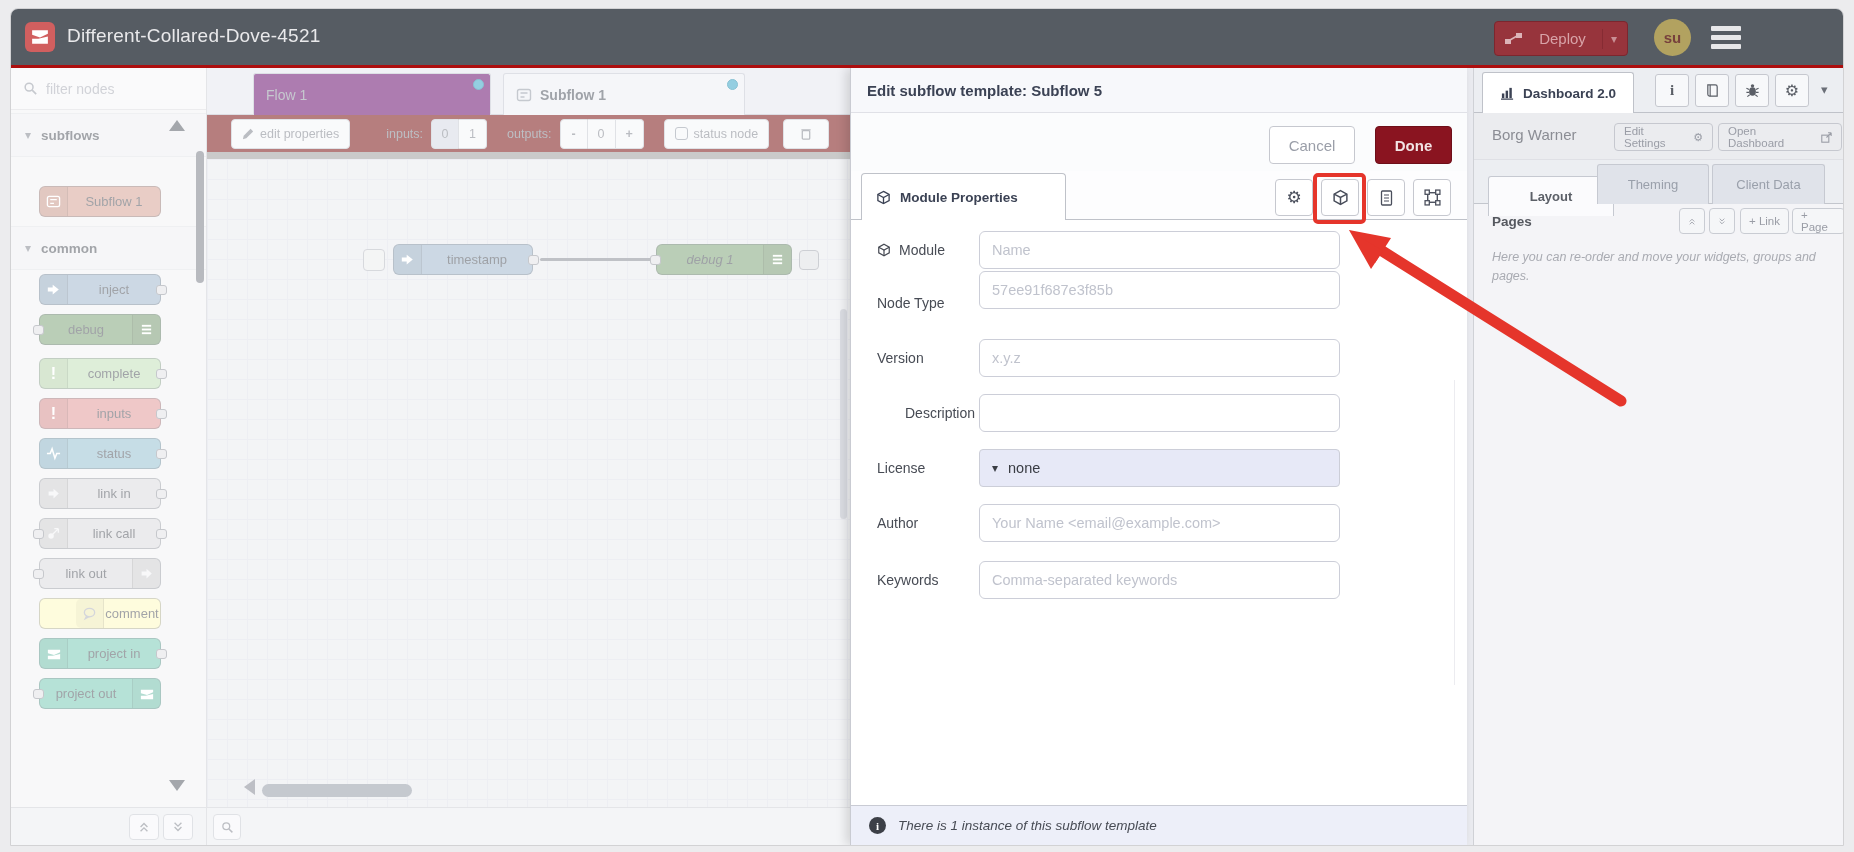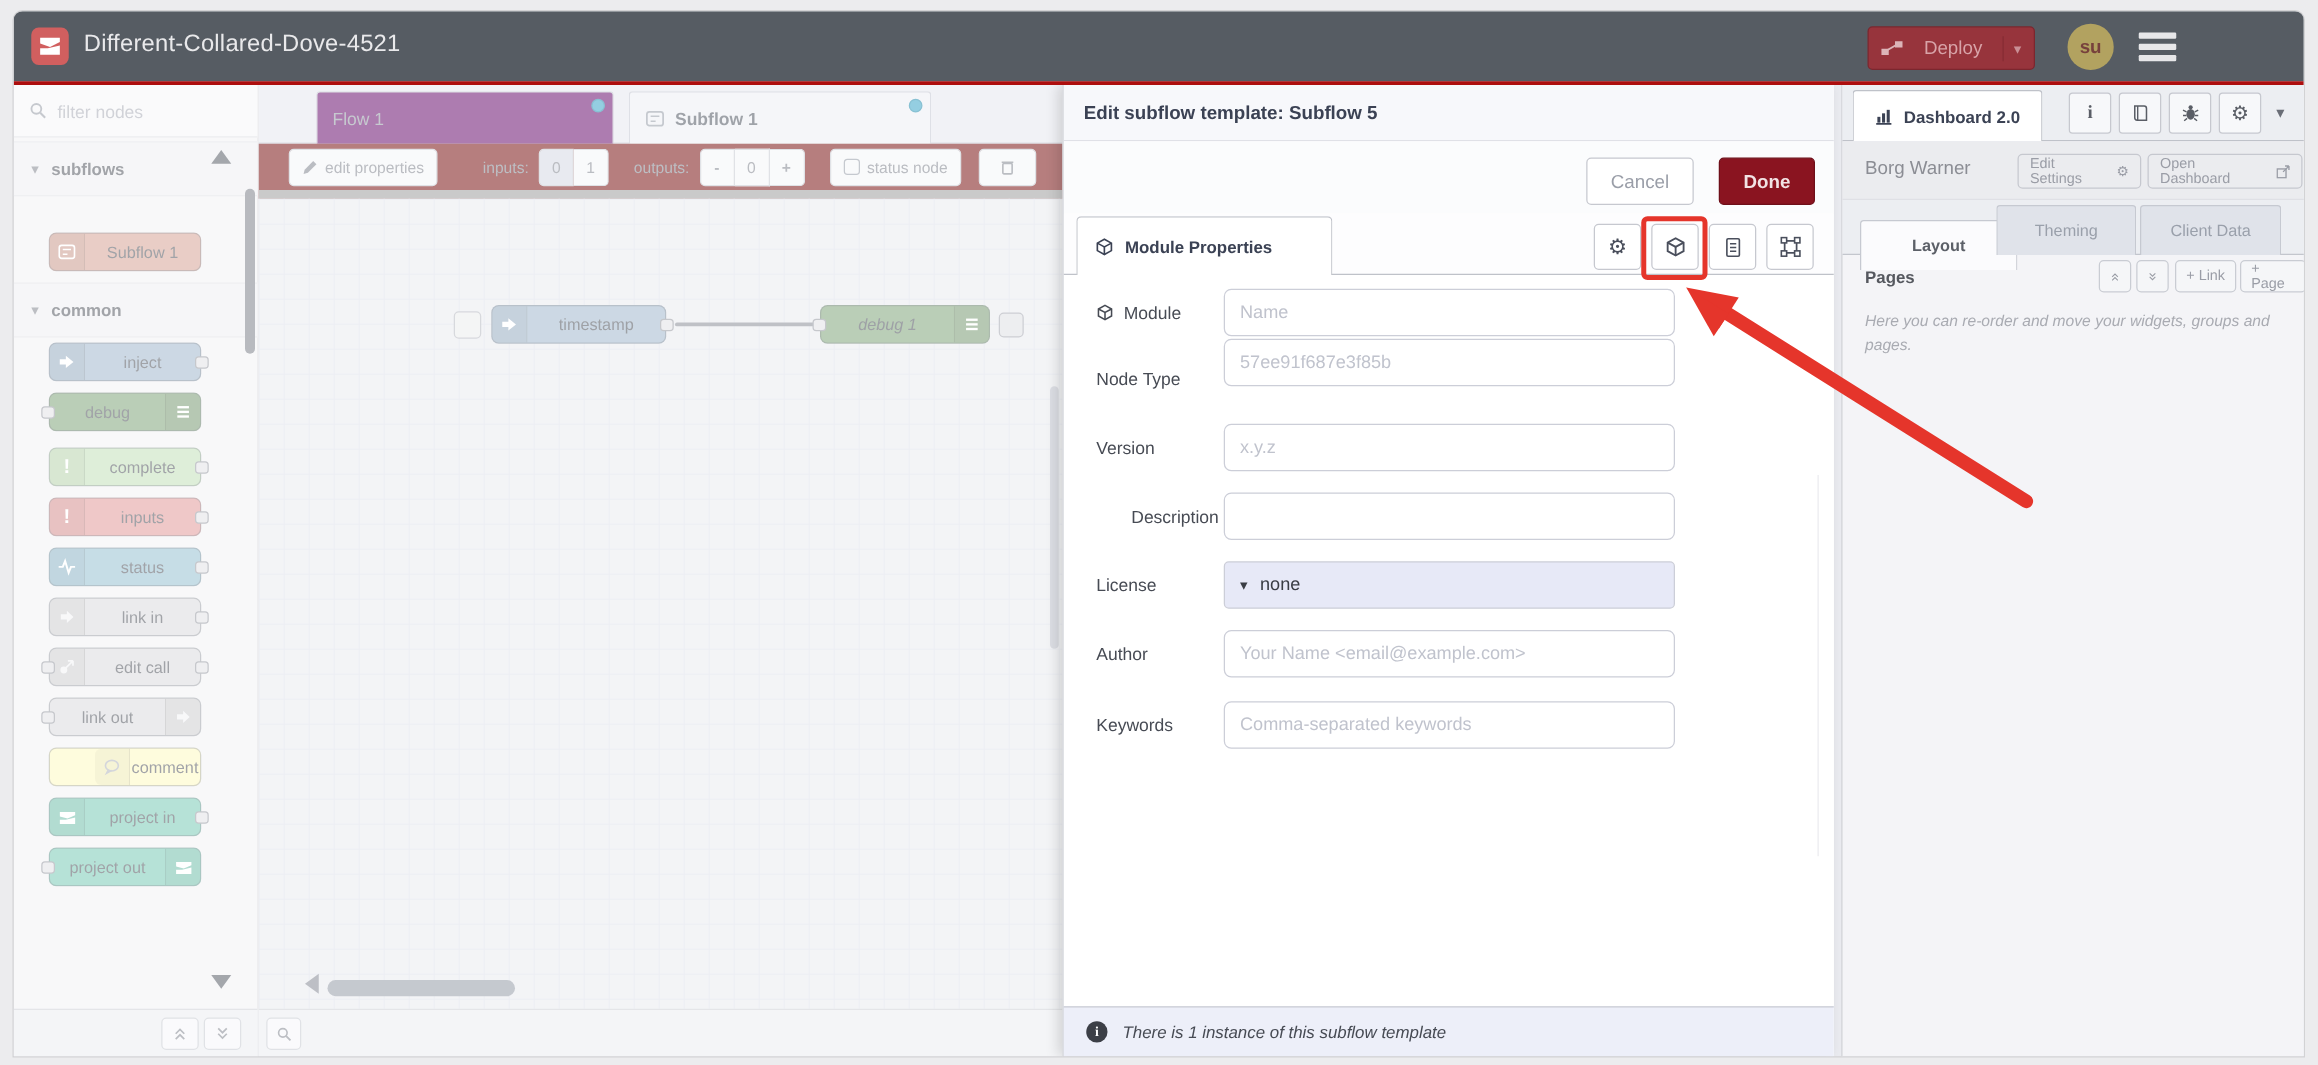--- a/index.html
+++ b/index.html
@@ -262,21 +262,21 @@
     </div>
 
     <div class="pnode c-link" style="top:450px">
       <span class="port pl"></span>
       <span class="nicon l">
         <svg width="13" height="13" viewBox="0 0 16 16">
             <circle cx="5" cy="11" r="3.4" fill="#f2f3f5"></circle>
             <path d="M7 9 L14 2 M14 2 v5 M14 2 h-5" stroke="#f2f3f5" stroke-width="1.7" fill="none"></path>
           </svg>
       </span>
-      <span class="nlabel">edit call</span>
+      <span class="nlabel">link call</span>
       <span class="port pr"></span>
     </div>
 
     <div class="pnode c-link" style="top:490px">
       <span class="port pl"></span>
       <span class="nlabel">link out</span>
       <span class="nicon r">
         <svg width="13" height="13" viewBox="0 0 16 16">
             <path d="M2 5.5 h6 v-3.5 l6.5 6 -6.5 6 v-3.5 h-6 z" fill="#f2f3f5"></path>
           </svg>

